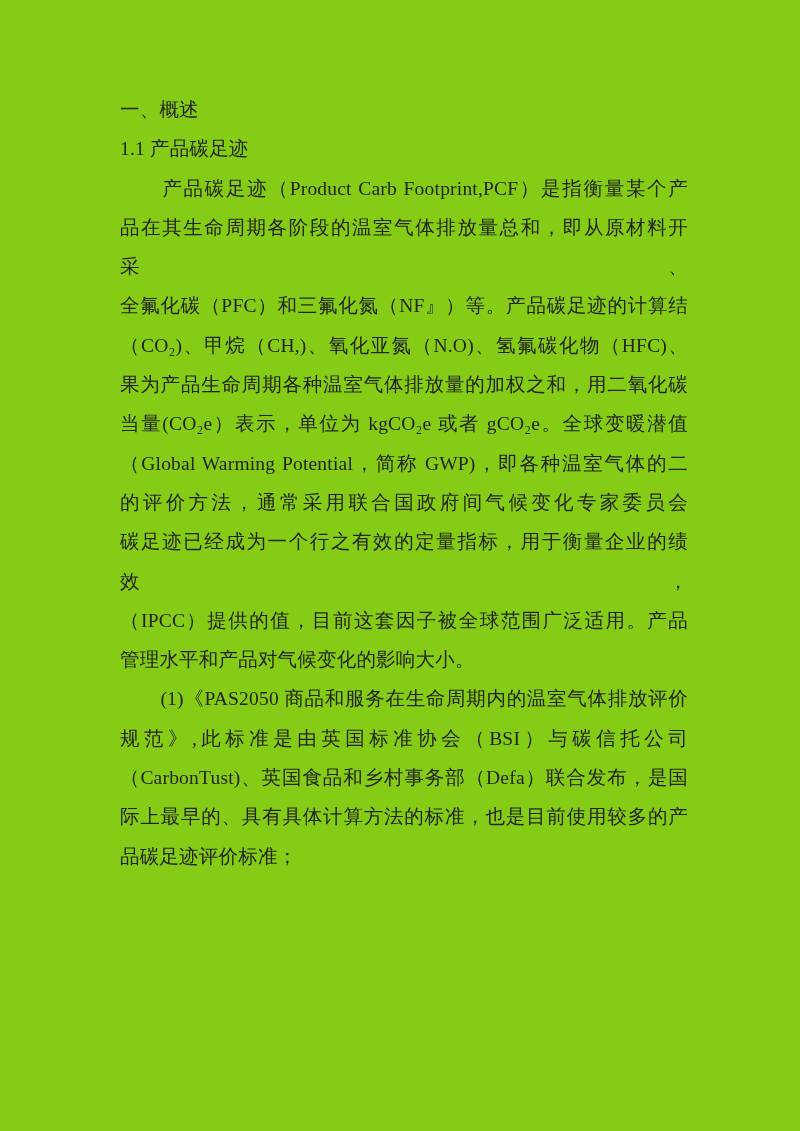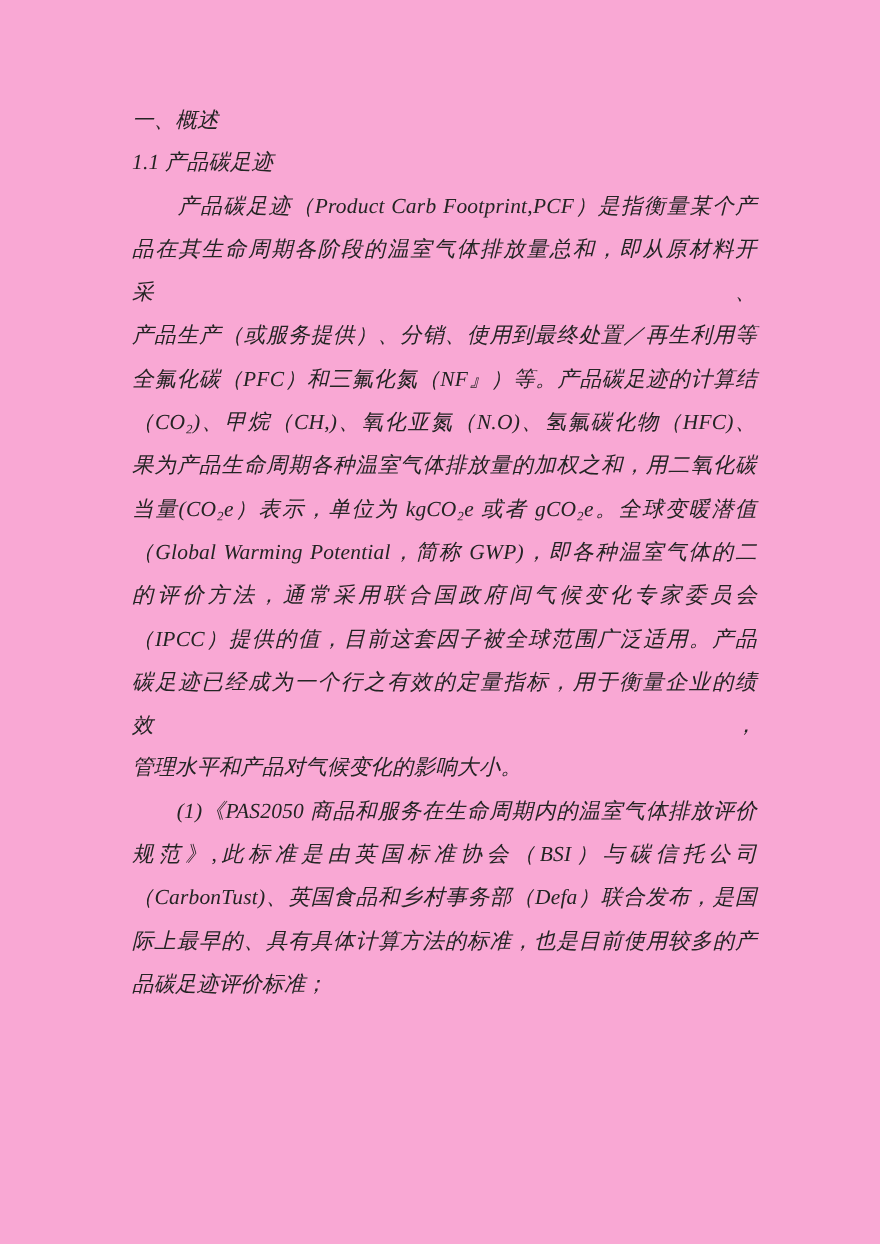--- a/index.html
+++ b/index.html
@@ -4,27 +4,26 @@
 <style>
   html, body {
     margin: 0;
     padding: 0;
     background: #ffffff;
   }
   .page {
     position: relative;
     width: 800px;
     height: 1131px;
-    background: #f9a8d4;
+    background: #84cc16;
     box-sizing: border-box;
     padding: 90px 112px 0 120px;
     overflow: hidden;
     font-family: "Liberation Serif", "DejaVu Serif", serif;
     color: #242424;
-    font-style: italic;
   }
   .textblock {
     width: 568px;
   }
   .line {
     font-size: 19.5px;
     line-height: 39.3px;
     white-space: pre-wrap;
     text-align: justify;
     text-align-last: justify;
@@ -44,29 +43,28 @@
 </head>
 <body>
 
 <div class="page">
   <div class="textblock">
     <h1 class="line heading">一、概述</h1>
     <h2 class="line heading">1.1 产品碳足迹</h2>
     <div class="paragraph">
         <div class="line">　　产品碳足迹（Product Carb Footprint,PCF）是指衡量某个产</div>
         <div class="line">品在其生命周期各阶段的温室气体排放量总和，即从原材料开采、</div>
-        <div class="line">产品生产（或服务提供）、分销、使用到最终处置／再生利用等</div>
         <div class="line">全氟化碳（PFC）和三氟化氮（NF』）等。产品碳足迹的计算结</div>
         <div class="line">（CO₂)、甲烷（CH,)、氧化亚氮（N.O)、氢氟碳化物（HFC)、</div>
         <div class="line">果为产品生命周期各种温室气体排放量的加权之和，用二氧化碳</div>
         <div class="line">当量(CO₂e）表示，单位为 kgCO₂e 或者 gCO₂e。全球变暖潜值</div>
         <div class="line">（Global Warming Potential，简称 GWP)，即各种温室气体的二</div>
         <div class="line">的评价方法，通常采用联合国政府间气候变化专家委员会</div>
+        <div class="line">碳足迹已经成为一个行之有效的定量指标，用于衡量企业的绩效，</div>
         <div class="line">（IPCC）提供的值，目前这套因子被全球范围广泛适用。产品</div>
-        <div class="line">碳足迹已经成为一个行之有效的定量指标，用于衡量企业的绩效，</div>
         <div class="line last">管理水平和产品对气候变化的影响大小。</div>
       </div>
     <div class="paragraph">
         <div class="line">　　(1)《PAS2050 商品和服务在生命周期内的温室气体排放评价</div>
         <div class="line">规范》,此标准是由英国标准协会（BSI）与碳信托公司</div>
         <div class="line">（CarbonTust)、英国食品和乡村事务部（Defa）联合发布，是国</div>
         <div class="line">际上最早的、具有具体计算方法的标准，也是目前使用较多的产</div>
         <div class="line last">品碳足迹评价标准；</div>
       </div>
   </div>

